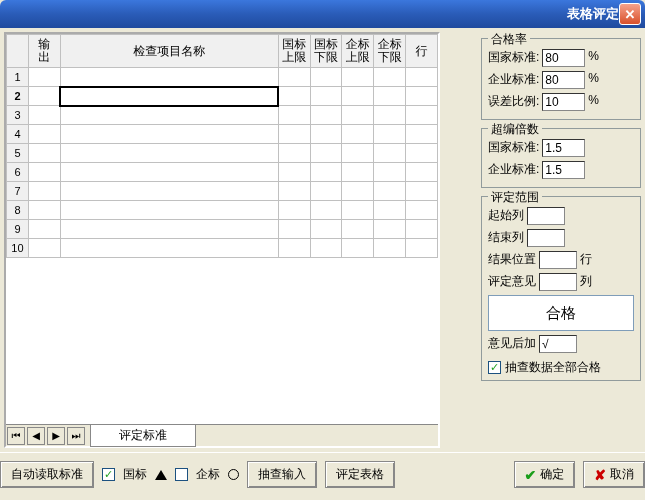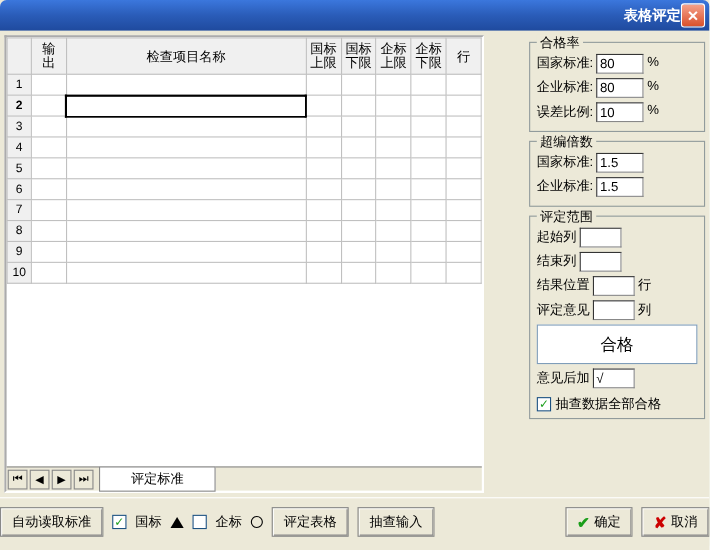--- a/index.html
+++ b/index.html
@@ -259,24 +259,24 @@
   <div class="btn">
       <span>自动读取标准</span>
     </div>
   <span class="checkbox">✓</span>
   <span>国标</span>
   <span class="shape-triangle"></span>
   <span class="checkbox"></span>
   <span>企标</span>
   <span class="shape-circle"></span>
   <div class="btn">
+      <span>抽查输入</span>
+    </div>
+  <div class="btn">
       <span>评定表格</span>
-    </div>
-  <div class="btn">
-      <span>抽查输入</span>
     </div>
   <div class="filler"></div>
   <div class="btn">
       <span class="check-green">✔</span>
       <span>确定</span>
     </div>
   <div class="btn">
       <span class="x-red">✘</span>
       <span>取消</span>
     </div>

